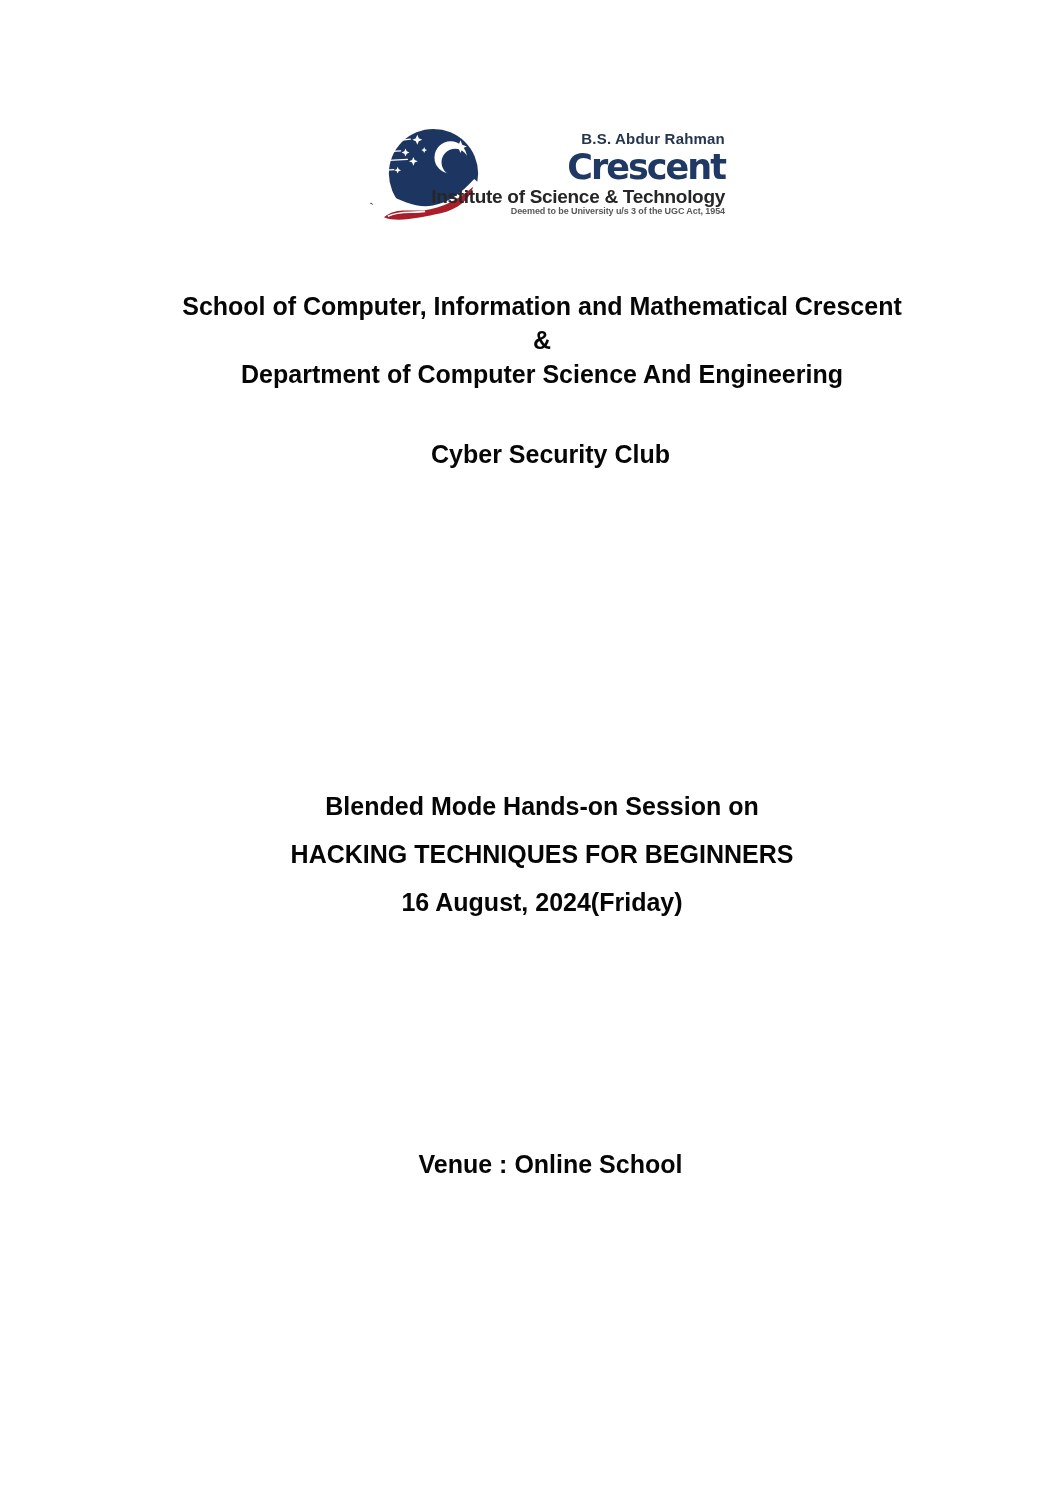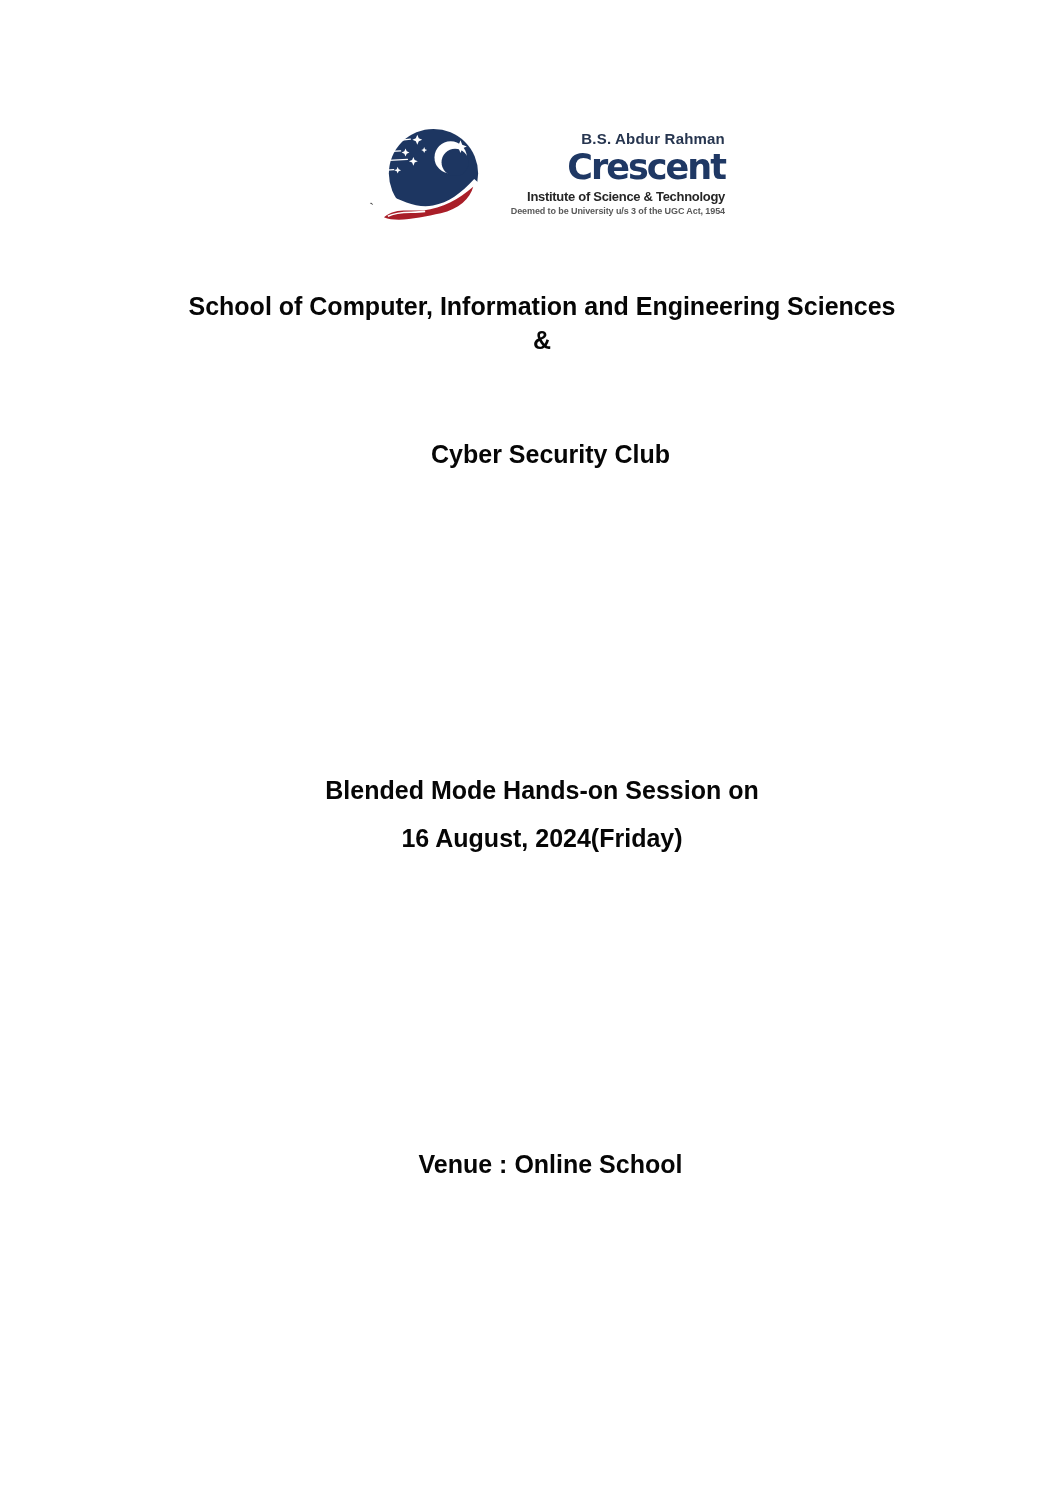--- a/index.html
+++ b/index.html
@@ -27,21 +27,21 @@
   .logo-pre {
     font-size:15px; font-weight:600; color:#26354f; letter-spacing:.2px;
     line-height:15px;
   }
   .logo-name {
     font-family:"DejaVu Sans", sans-serif;
     font-size:35px; font-weight:800; color:#1f3864;
     letter-spacing:-2px; line-height:43px; white-space:nowrap;
   }
   .logo-sub {
-    font-size:13px; font-weight:700; color:#262626;
+    font-size:19px; font-weight:700; color:#262626;
     letter-spacing:-0.3px; line-height:16px; white-space:nowrap;
   }
   .logo-tag {
     font-size:9px; font-weight:600; color:#595959;
     letter-spacing:-0.1px; line-height:11px; margin-top:1px; white-space:nowrap;
   }
   .stray-mark {
     position:absolute; left:370px; top:200px;
     font-size:14px; color:#444; transform:rotate(-10deg);
   }
@@ -56,21 +56,21 @@
     line-height:34px;
     color:#060606;
     white-space:pre-wrap;
   }
   .heading-block { position:absolute; left:0; right:0; top:289px; }
   .heading-block p {
     padding-left:24px; text-align:center;
     font-weight:bold; font-size:25px; line-height:34px; white-space:pre-wrap;
   }
   .club-line    { top:437px; }
-  .session-block { position:absolute; left:0; right:0; top:766px; }
+  .session-block { position:absolute; left:0; right:0; top:782px; }
   .session-block p {
     padding-left:24px; text-align:center;
     font-weight:bold; font-size:25px; line-height:48px; white-space:pre-wrap;
   }
   .venue-line { top:1147px; }
   .time-line  { top:1203px; }
 </style>
 </head>
 <body>
 
@@ -114,26 +114,28 @@
       <div class="logo-pre">B.S. Abdur Rahman</div>
       <div class="logo-name">Crescent</div>
       <div class="logo-sub">Institute of Science &amp; Technology</div>
       <div class="logo-tag">Deemed to be University u/s 3 of the UGC Act, 1954</div>
     </div>
   </div>
 
   <div class="stray-mark">`</div>
 
   <div class="heading-block">
-    <p>School of Computer, Information and Engineering Sciences</p>
+    <p>School of Computer, Information and Mathematical Crescent</p>
     <p>&amp;</p>
+    <p>Department of Computer Science And Engineering</p>
   </div>
 
   <p class="doc-line club-line">Cyber Security Club</p>
 
   <div class="session-block">
     <p>Blended Mode Hands-on Session on</p>
+    <p>HACKING TECHNIQUES FOR BEGINNERS</p>
     <p>16 August, 2024(Friday)</p>
   </div>
 
   <p class="doc-line venue-line">Venue : Online School</p>
 
 </div>
 
 </body></html>

